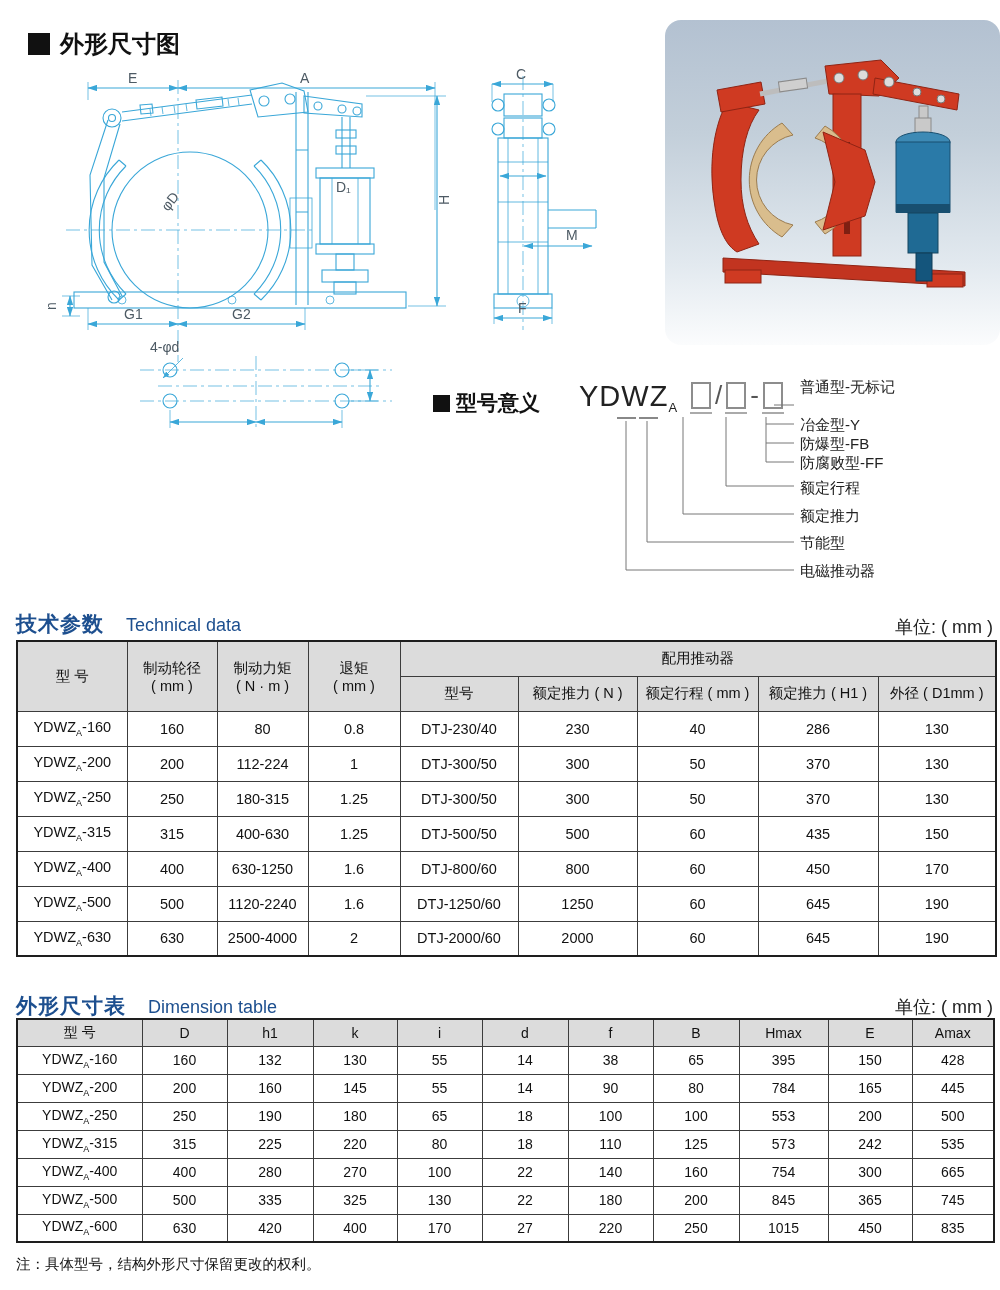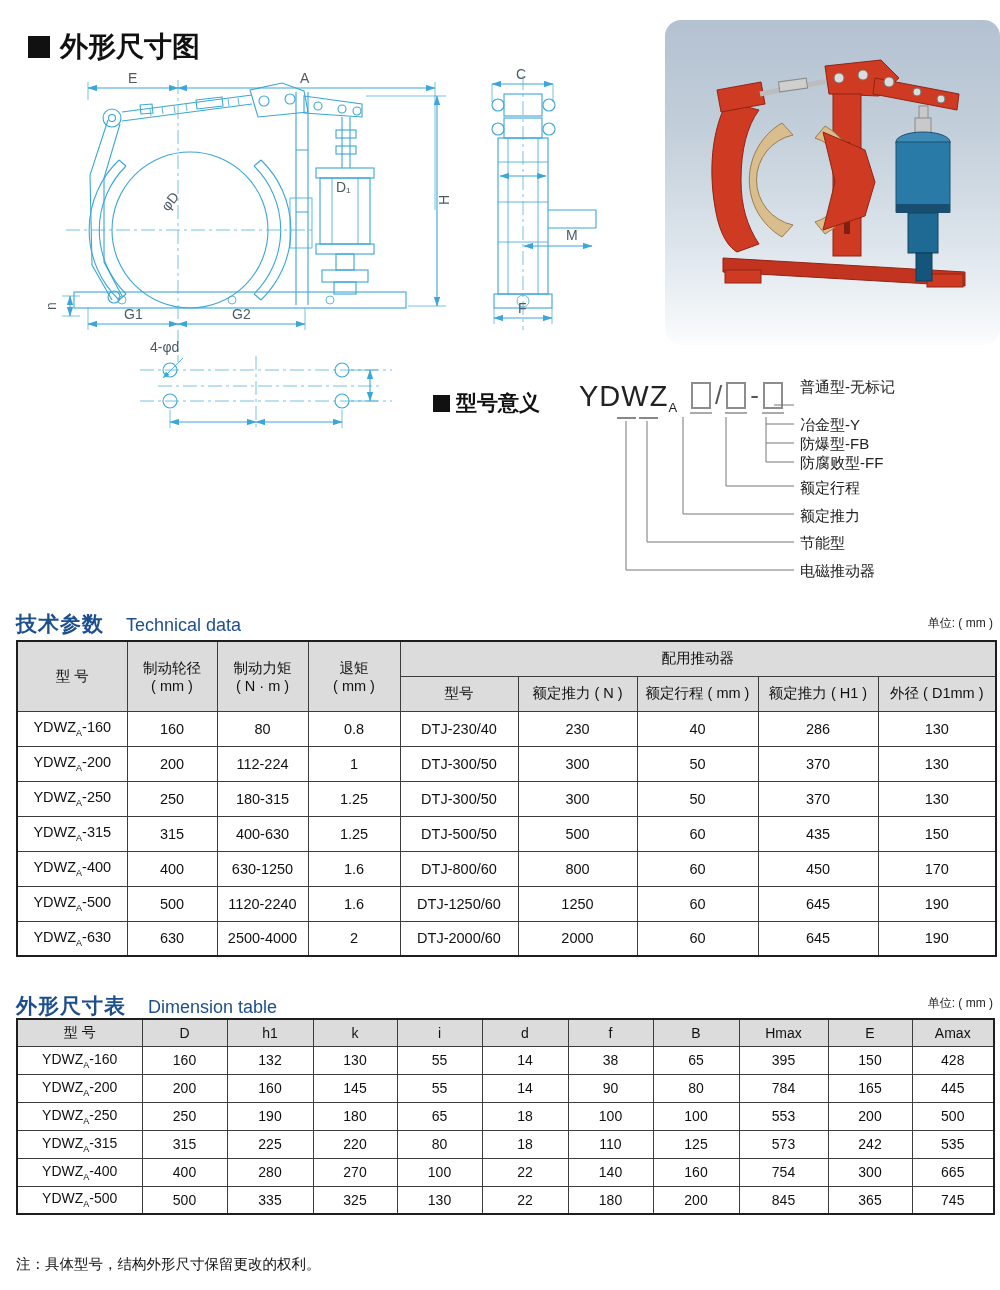--- a/index.html
+++ b/index.html
@@ -6,29 +6,29 @@
   html,body { background:#ffffff; }
   body {
     position:relative; width:1000px; height:1290px;
     font-family:"Liberation Sans", sans-serif; color:#1a1a1a; overflow:hidden;
   }
   .abs { position:absolute; }
 
   
   .black-title { font-weight:bold; color:#111; display:flex; align-items:center; }
   .black-title .sq { display:inline-block; background:#111; margin-right:10px; }
-  #sec1-title { left:28px; top:28px; font-size:28px;text-align:center; }
+  #sec1-title { left:28px; top:28px; font-size:24px;text-align:center; }
   #sec1-title .sq { width:22px; height:22px; }
   #sec2-title { left:433px; top:389px; font-size:21px; }
   #sec2-title .sq { width:17px; height:17px; margin-right:6px; }
 
   .blue-title { left:16px; display:flex; align-items:baseline; color:#1d4f8f; }
   .blue-title .zh { font-size:21px; font-weight:bold; letter-spacing:1px;margin-top:8px; }
   .blue-title .en { font-size:18px; font-weight:normal; margin-left:22px; }
-  .unit { font-size:12px; color:#222; text-align:right; width:160px; }
+  .unit { font-size:18px; color:#222; text-align:right; width:160px; }
 
   
   #code-row { left:579px; top:380px; display:flex; align-items:flex-start; }
   #code-brand { font-size:29px; color:#222; letter-spacing:1px; }
   #code-sub { font-size:13px; color:#222; margin-top:20px; }
   .code-box { display:inline-block; width:20px; height:27px; border:2px solid #8d8d8d;
               margin-top:2px; position:relative; }
   .code-box::after { content:""; position:absolute; left:-3px; right:-3px; bottom:-7px;
                      height:2px; background:#aaa; }
   .code-sep { font-size:26px; color:#555; margin:0 4px; }
@@ -481,16 +481,29 @@
     <td>335</td>
     <td>325</td>
     <td>130</td>
     <td>22</td>
     <td>180</td>
     <td>200</td>
     <td>845</td>
     <td>365</td>
     <td>745</td>
   </tr>
+  <tr>
+    <td class="mcell"><span>YDWZ</span><sub>A</sub><span>-600</span></td>
+    <td>630</td>
+    <td>420</td>
+    <td>400</td>
+    <td>170</td>
+    <td>27</td>
+    <td>220</td>
+    <td>250</td>
+    <td>1015</td>
+    <td>450</td>
+    <td>835</td>
+  </tr>
 </tbody>
   </table>
 
 <div class="abs" id="note">注：具体型号，结构外形尺寸保留更改的权利。</div>
 
 </body></html>

